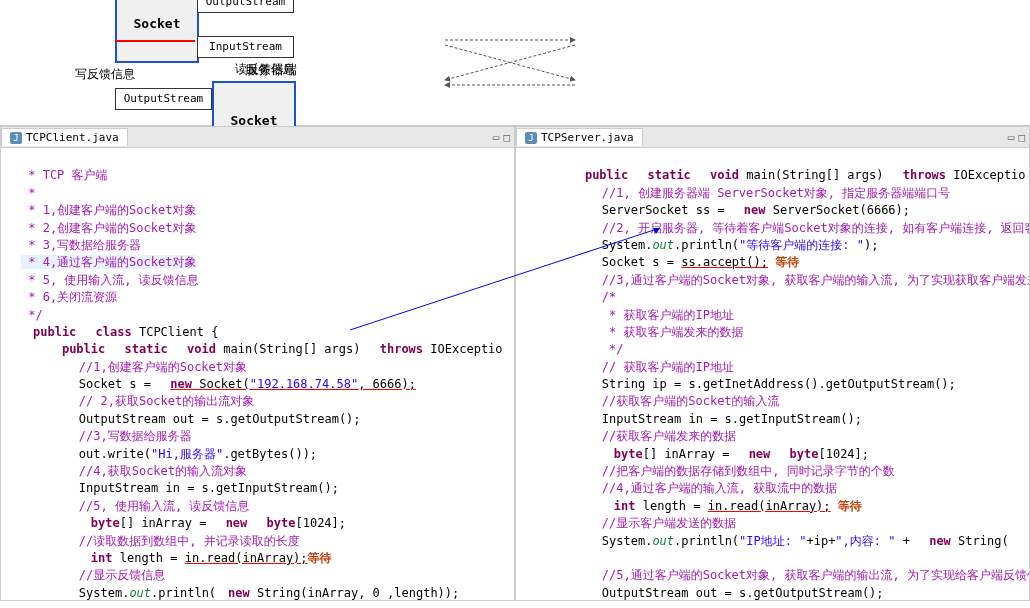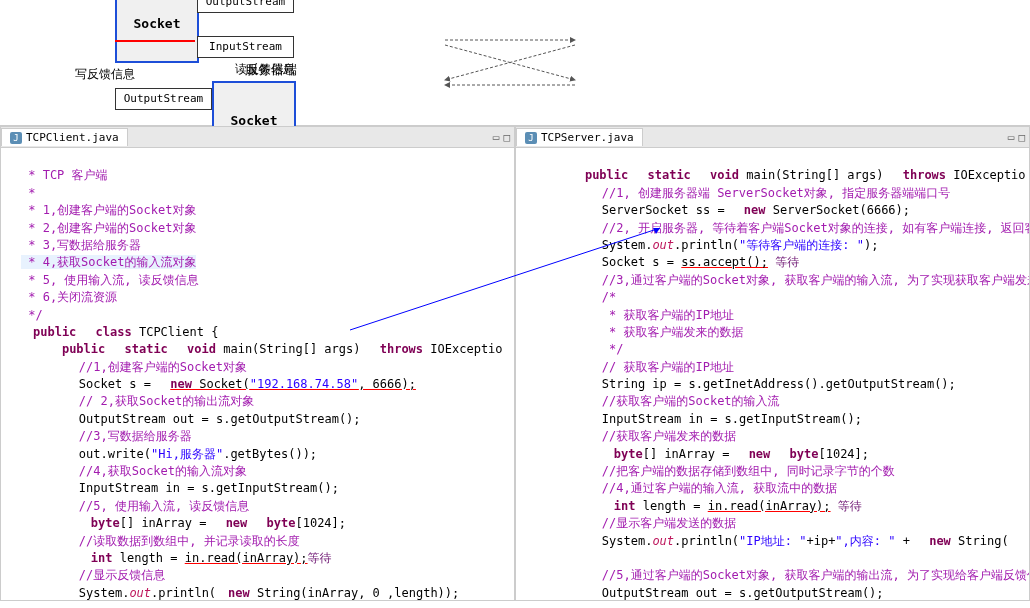--- a/index.html
+++ b/index.html
@@ -108,22 +108,22 @@
       font-family: Consolas, monospace;
       font-size: 12px;
       padding: 2px 20px;
       line-height: 1.45;
       white-space: pre;
       overflow: hidden;
     }
     .c-comment { color: #a21caf; }
     .c-keyword { color: #7f0055; font-weight: bold; padding-left: 12px; }
     .c-string { color: #2a00ff; }
-    .c-static { color: #be185d; font-style: italic; }
-    .c-ann { color: #701a75; font-weight: normal; }
+    .c-static { color: #15803d; font-style: italic; }
+    .c-ann { color: #c2410c; font-weight: bold; }
     .hl-line { background: #e8f2fe; }
     .underline { text-decoration: underline; text-decoration-color: red; }
     svg.connector {
       position: absolute;
       pointer-events: none;
       top: 0;
       left: 0;
       z-index: 5;
     }
   </style>
@@ -173,21 +173,21 @@
         <span>▭</span>
         <span>□</span>
       </div>
     </div>
     <div class="code-area">
 <span class="c-comment"> * TCP 客户端</span>
 <span class="c-comment"> * </span>
 <span class="c-comment"> * 1,创建客户端的Socket对象</span>
 <span class="c-comment"> * 2,创建客户端的Socket对象</span>
 <span class="c-comment"> * 3,写数据给服务器</span>
-<span class="hl-line"><span class="c-comment"> * 4,获取Socket的输入流对象</span></span>
+<span class="hl-line"><span class="c-comment"> * 4,通过客户端的Socket对象</span></span>
 <span class="c-comment"> * 5, 使用输入流, 读反馈信息</span>
 <span class="c-comment"> * 6,关闭流资源</span>
 <span class="c-comment"> */</span>
 <span class="c-keyword">public</span> <span class="c-keyword">class</span> TCPClient {
     <span class="c-keyword">public</span> <span class="c-keyword">static</span> <span class="c-keyword">void</span> main(String[] args) <span class="c-keyword">throws</span> IOExceptio
         <span class="c-comment">//1,创建客户端的Socket对象</span>
         <span>Socket s = </span><span class="underline"><span class="c-keyword">new</span><span> Socket(</span><span class="c-string">"192.168.74.58"</span><span>, 6666);</span></span>
         <span class="c-comment">// 2,获取Socket的输出流对象</span>
         <span>OutputStream out = s.getOutputStream();</span>
         <span class="c-comment">//3,写数据给服务器</span>

